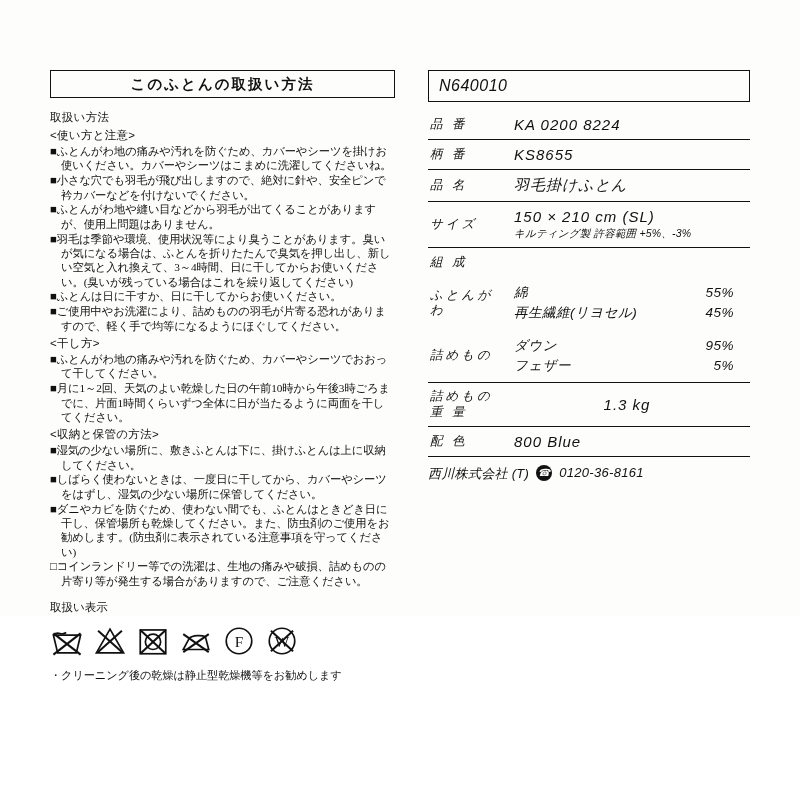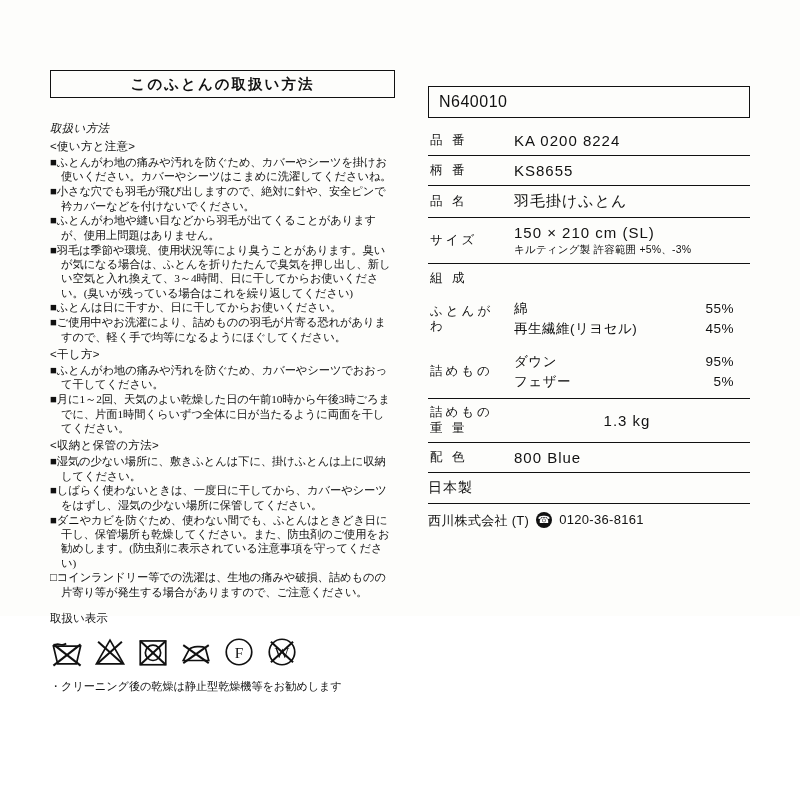--- a/index.html
+++ b/index.html
@@ -33,24 +33,23 @@
     height: 26px;
     display: flex;
     align-items: center;
     justify-content: center;
     letter-spacing: 2px;
     font-size: 14.5px;
     font-weight: 700;
   }
   .care-section-label {
     font-size: 11.5px;
-    margin-top: 23px;
+    margin-top: 12px;
     margin-bottom: 1px;
     letter-spacing: 0.3px;
-    font-style: italic;
   }
   .sub-head {
     font-size: 11.5px;
     margin: 3px 0 1px 0;
     letter-spacing: 0.3px;
   }
   ul.bullets {
     list-style: none;
     margin: 0;
     padding: 0;
@@ -84,22 +83,23 @@
   .note {
     font-size: 11.2px;
     margin-top: 7px;
     letter-spacing: -0.1px;
   }
 
   
   .right-panel {
     position: absolute;
     left: 428px;
-    top: 86px;
+    top: 70px;
     width: 322px;
+    font-style: italic;
   }
   .code-box {
     border: 1.4px solid #111;
     height: 30px;
     display: flex;
     align-items: center;
     padding-left: 10px;
     font-size: 16px;
     letter-spacing: 0.5px;
   }
@@ -317,23 +317,20 @@
           <td class="k small-k">
             <div>詰めもの</div>
             <div>重 量</div>
           </td>
           <td class="center-v">1.3  kg</td>
         </tr>
         <tr>
           <td class="k">配 色</td>
           <td class="v">800 Blue</td>
         </tr>
-        <tr>
-          <td class="made-in" colspan="2">日本製</td>
-        </tr>
       </tbody>
     </table>
 
     <div class="footer-row">
       <span>西川株式会社 (T)</span>
       <span class="phone-icon">☎</span>
       <span>0120-36-8161</span>
     </div>
   </div>
 

